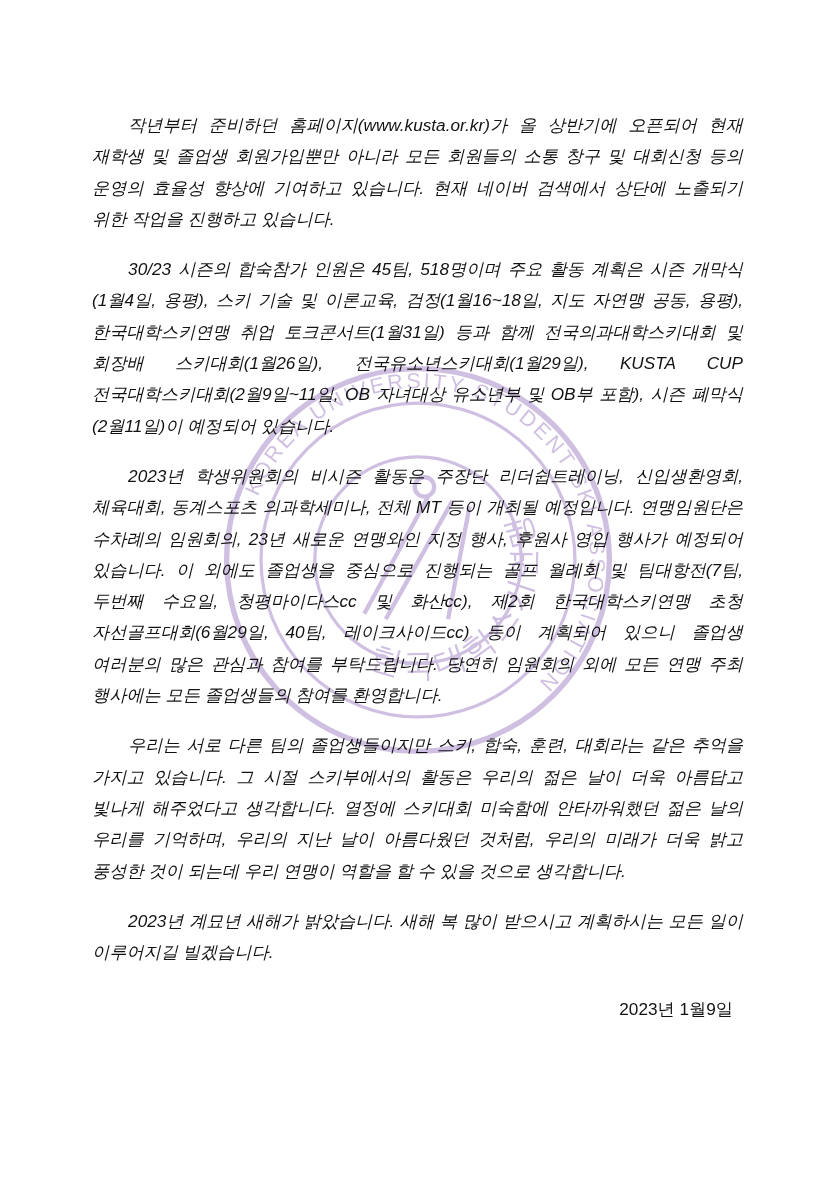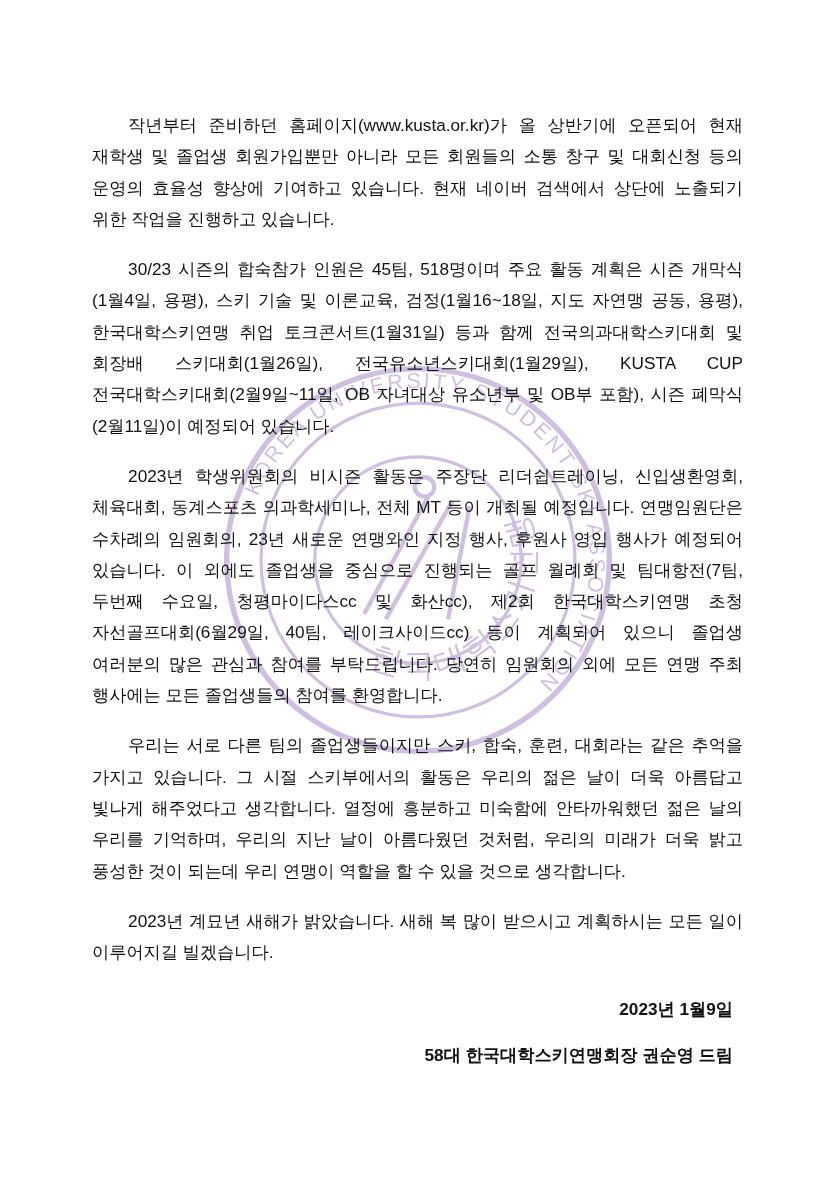--- a/index.html
+++ b/index.html
@@ -38,32 +38,33 @@
   }
   .para {
     margin: 0 0 19px 0;
     font-size: 17.2px;
     line-height: 1.82;
     color: #111111;
     text-align: justify;
     text-justify: inter-character;
     text-indent: 2.1em;
     word-break: keep-all;
+    font-style: italic;
   }
   .para:last-of-type { margin-bottom: 8px; }
 
   .signature-block {
     margin-top: 26px;
     text-align: right;
     font-size: 17.2px;
     line-height: 1.85;
     color: #111111;
     padding-right: 10px;
   }
-  .sig-line { margin: 0 0 14px 0; font-weight: bold; }
+  .sig-line { margin: 0 0 14px 0; }
   .sig-line:last-child { margin-bottom: 0; }
 </style>
 </head>
 <body>
 
 <div id="watermark">
   <svg viewBox="0 0 400 400" xmlns="http://www.w3.org/2000/svg" aria-hidden="true">
     <defs>
       <path id="outerArc" d="M 200,200 m -160,0 a 160,160 0 1,1 320,0 a 160,160 0 1,1 -320,0"></path>
       <path id="innerArc" d="M 200,200 m -108,0 a 108,108 0 1,0 216,0 a 108,108 0 1,0 -216,0"></path>
@@ -84,21 +85,20 @@
       <circle cx="206" cy="132" r="9"></circle>
     </g>
   </svg>
 </div>
 
 <div id="page">
 
   <p class="para">작년부터 준비하던 홈페이지(www.kusta.or.kr)가 올 상반기에 오픈되어 현재 재학생 및 졸업생 회원가입뿐만 아니라 모든 회원들의 소통 창구 및 대회신청 등의 운영의 효율성 향상에 기여하고 있습니다. 현재 네이버 검색에서 상단에 노출되기 위한 작업을 진행하고 있습니다.</p>
   <p class="para">30/23 시즌의 합숙참가 인원은 45팀, 518명이며 주요 활동 계획은 시즌 개막식(1월4일, 용평), 스키 기술 및 이론교육, 검정(1월16~18일, 지도 자연맹 공동, 용평), 한국대학스키연맹 취업 토크콘서트(1월31일) 등과 함께 전국의과대학스키대회 및 회장배 스키대회(1월26일), 전국유소년스키대회(1월29일), KUSTA CUP 전국대학스키대회(2월9일~11일, OB 자녀대상 유소년부 및 OB부 포함), 시즌 폐막식(2월11일)이 예정되어 있습니다.</p>
   <p class="para">2023년 학생위원회의 비시즌 활동은 주장단 리더쉽트레이닝, 신입생환영회, 체육대회, 동계스포츠 의과학세미나, 전체 MT 등이 개최될 예정입니다. 연맹임원단은 수차례의 임원회의, 23년 새로운 연맹와인 지정 행사, 후원사 영입 행사가 예정되어 있습니다. 이 외에도 졸업생을 중심으로 진행되는 골프 월례회 및 팀대항전(7팀, 두번째 수요일, 청평마이다스cc 및 화산cc), 제2회 한국대학스키연맹 초청 자선골프대회(6월29일, 40팀, 레이크사이드cc) 등이 계획되어 있으니 졸업생 여러분의 많은 관심과 참여를 부탁드립니다. 당연히 임원회의 외에 모든 연맹 주최 행사에는 모든 졸업생들의 참여를 환영합니다.</p>
-  <p class="para">우리는 서로 다른 팀의 졸업생들이지만 스키, 합숙, 훈련, 대회라는 같은 추억을 가지고 있습니다. 그 시절 스키부에서의 활동은 우리의 젊은 날이 더욱 아름답고 빛나게 해주었다고 생각합니다. 열정에 흥분하고 미숙함에 안타까워했던 젊은 날의 우리를 기억하며, 우리의 지난 날이 아름다웠던 것처럼, 우리의 미래가 더욱 밝고 풍성한 것이 되는데 우리 연맹이 역할을 할 수 있을 것으로 생각합니다.</p>
+  <p class="para">우리는 서로 다른 팀의 졸업생들이지만 스키, 합숙, 훈련, 대회라는 같은 추억을 가지고 있습니다. 그 시절 스키부에서의 활동은 우리의 젊은 날이 더욱 아름답고 빛나게 해주었다고 생각합니다. 열정에 스키대회 미숙함에 안타까워했던 젊은 날의 우리를 기억하며, 우리의 지난 날이 아름다웠던 것처럼, 우리의 미래가 더욱 밝고 풍성한 것이 되는데 우리 연맹이 역할을 할 수 있을 것으로 생각합니다.</p>
   <p class="para">2023년 계묘년 새해가 밝았습니다. 새해 복 많이 받으시고 계획하시는 모든 일이 이루어지길 빌겠습니다.</p>
 
   <div class="signature-block">
     <div class="sig-line">2023년 1월9일</div>
-    <div class="sig-line">58대 한국대학스키연맹회장 권순영 드림</div>
   </div>
 
 </div>
 
 </body></html>

